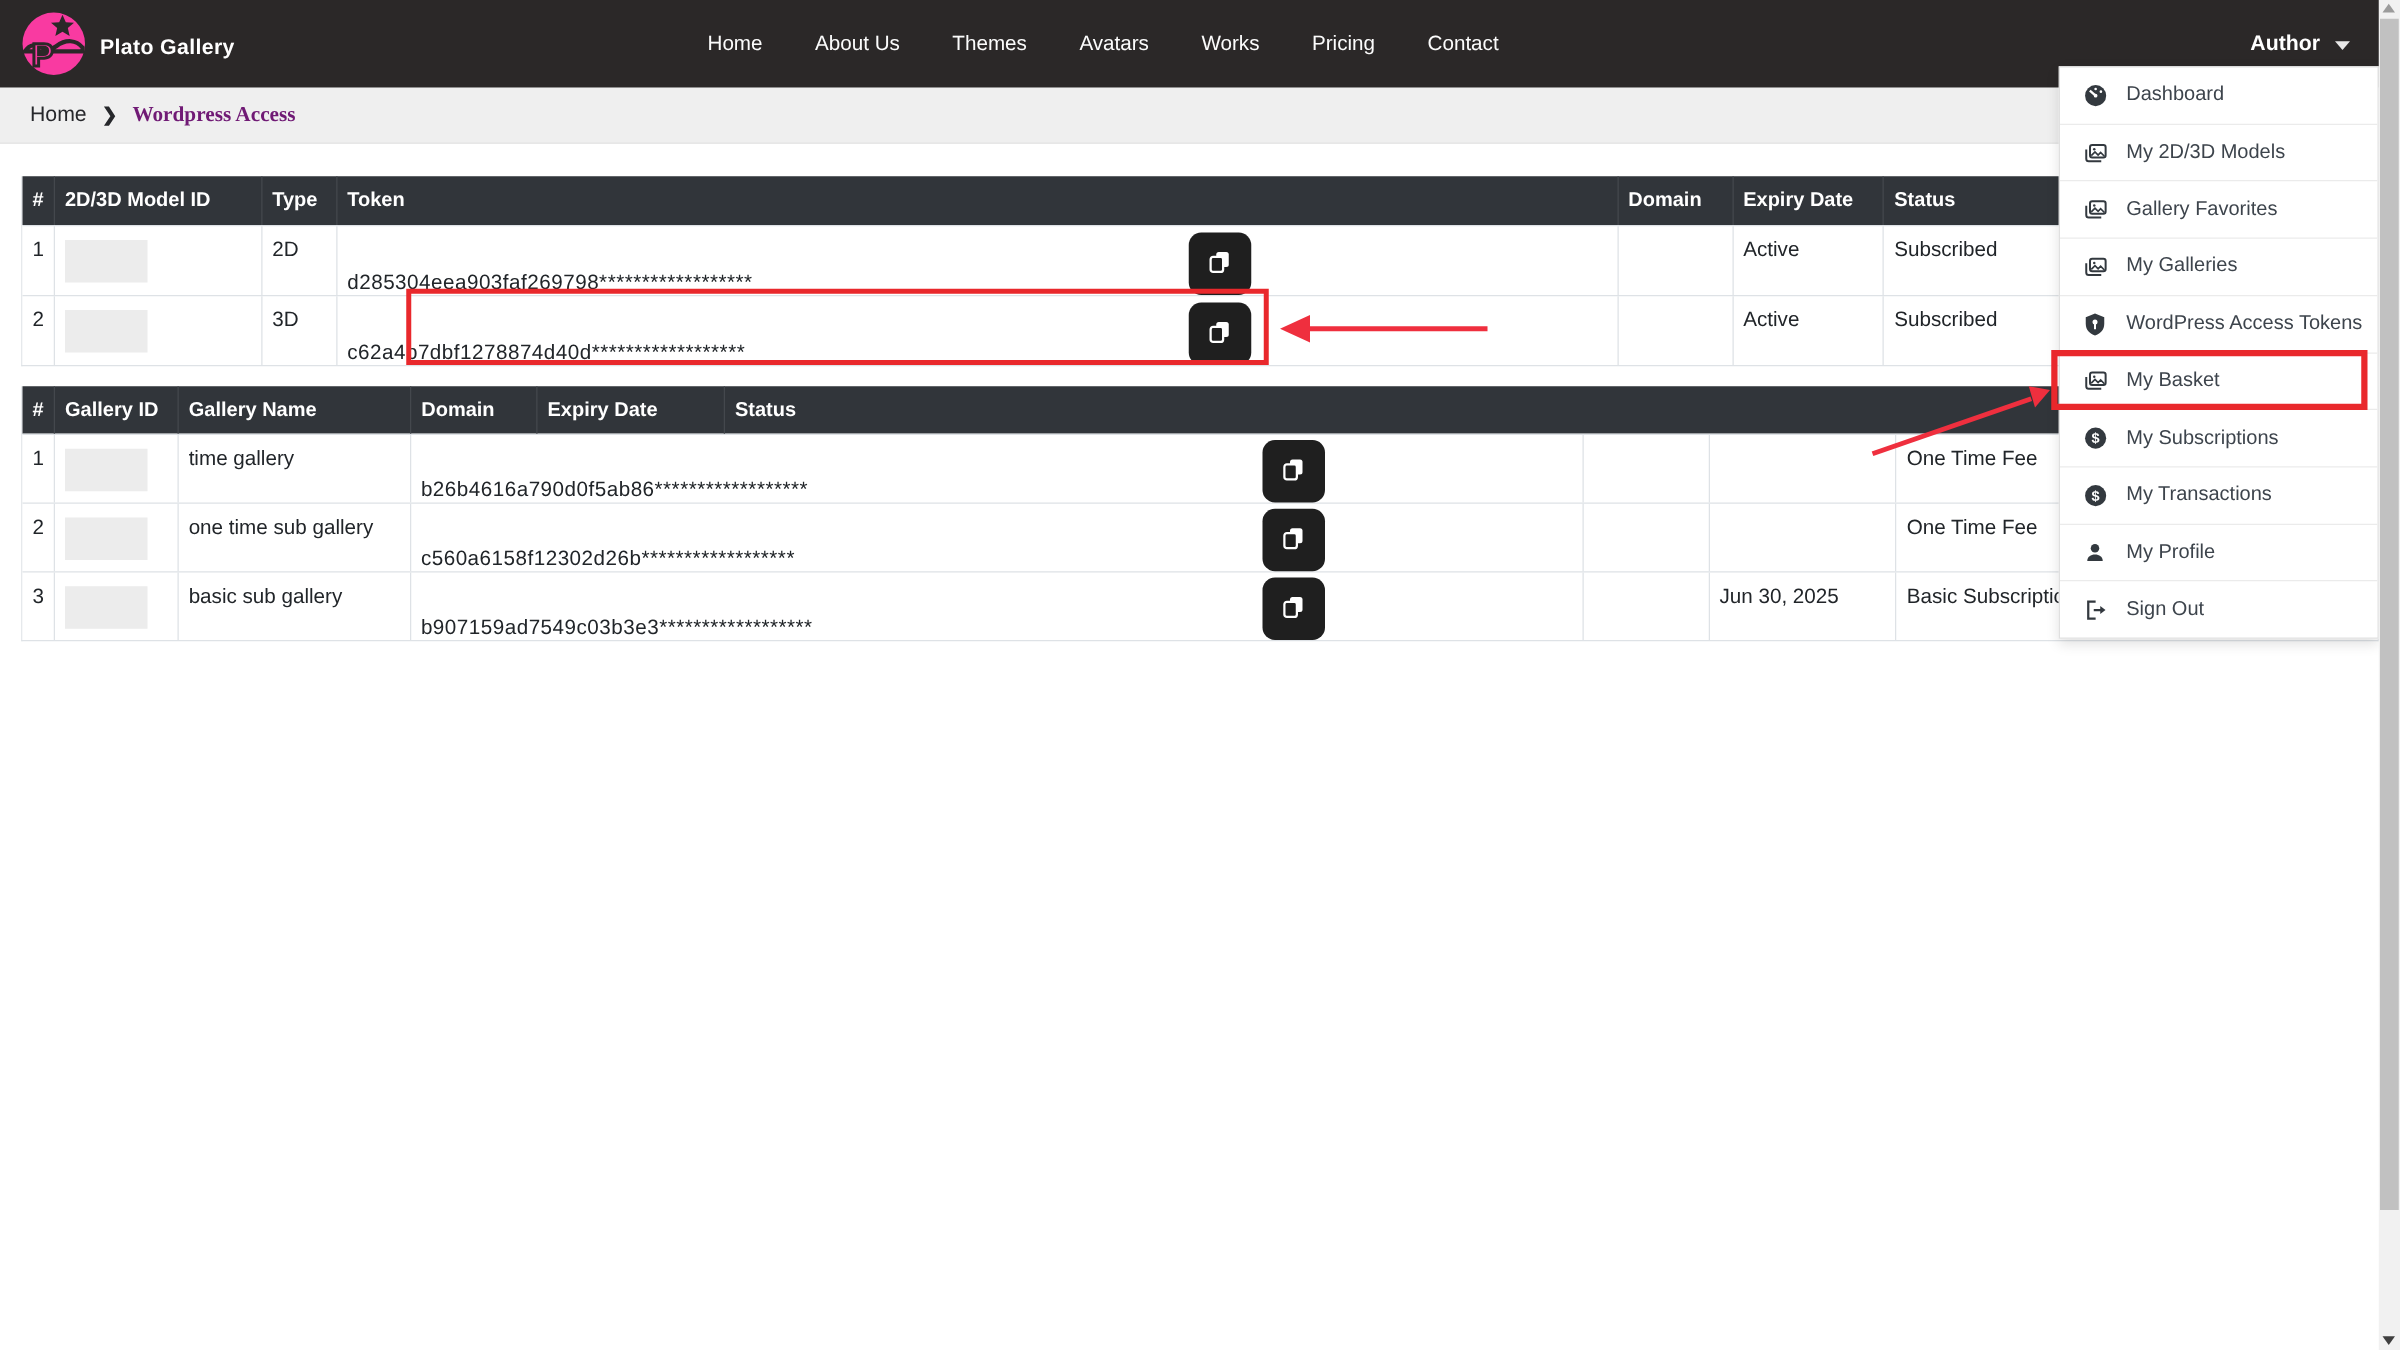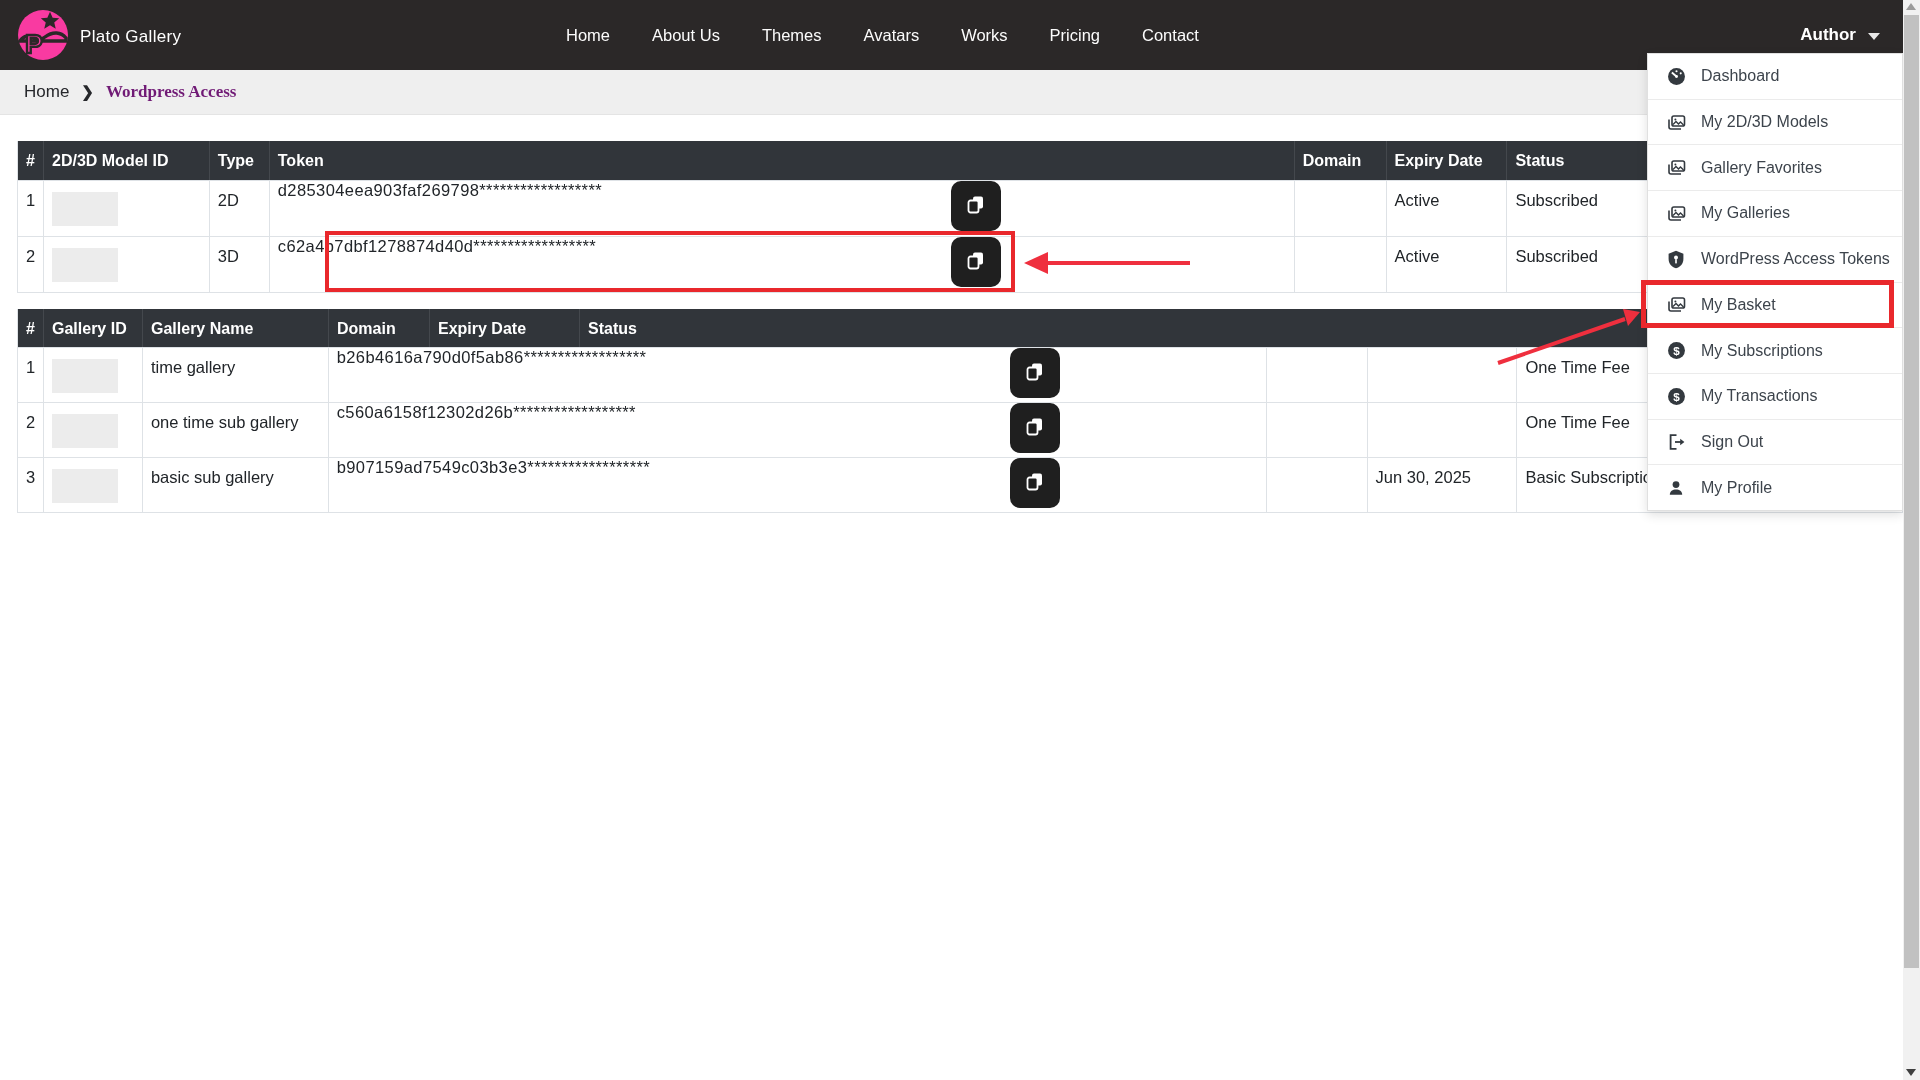--- a/index.html
+++ b/index.html
@@ -4,21 +4,21 @@
 <style>
   * { margin:0; padding:0; box-sizing:border-box; }
   html,body { width:1920px; height:1080px; overflow:hidden; background:#fff;
     font-family:"Liberation Sans", sans-serif; }
   #stage { position:relative; width:1920px; height:1080px; background:#fff; }
 
   
   .navbar { position:absolute; left:0; top:0; width:1920px; height:70px;
     background:#2b2828; display:flex; align-items:center; z-index:2; }
   .brand { position:absolute; left:16px; top:8px; display:flex; align-items:center; gap:10px; }
-  .brand-name { color:#fff; font-size:17px; font-weight:400; letter-spacing:.3px; }
+  .brand-name { color:#fff; font-size:17px; font-weight:700; letter-spacing:.3px; }
   .nav-links { position:absolute; left:566px; top:0; height:70px; display:flex;
     align-items:center; gap:42px; list-style:none; }
   .nav-links li { color:#fcfcfc; font-size:16.5px; font-weight:500; cursor:pointer; white-space:nowrap; }
   .user-toggle { position:absolute; right:40px; top:0; height:70px; display:flex;
     align-items:center; gap:12px; color:#fff; font-size:17px; font-weight:700; cursor:pointer; }
   .caret { width:0; height:0; border-left:6px solid transparent; border-right:6px solid transparent;
     border-top:7px solid #e8e8e8; margin-top:3px; }
 
   
   .breadcrumb { position:absolute; left:0; top:70px; width:1920px; height:45px;
@@ -40,21 +40,21 @@
   .cell:last-child { border-right:none; }
   .tbl-0 .tbl-head { height:39px; } .tbl-0 .tbl-row { height:56px; }
   .tbl-1 .tbl-head { height:38px; } .tbl-1 .tbl-row { height:55px; }
   
   .tbl-0 .c0{width:26px} .tbl-0 .c1{width:166px} .tbl-0 .c2{width:60px}
   .tbl-0 .c3{width:1026px} .tbl-0 .c4{width:92px} .tbl-0 .c5{width:121px} .tbl-0 .c6{width:395px}
   
   .tbl-1 .c0{width:26px} .tbl-1 .c1{width:99px} .tbl-1 .c2{width:186px}
   .tbl-1 .c3{width:939px} .tbl-1 .c4{width:101px} .tbl-1 .c5{width:150px} .tbl-1 .c6{width:385px}
 
-  .token-cell { display:flex; align-items:flex-start; padding-top:0 !important; padding-bottom:0 !important; }
+  .token-cell { display:flex; align-items:flex-end; padding-top:0 !important; padding-bottom:0 !important; }
   .token-text { letter-spacing:.4px; white-space:nowrap; }
   .copy-btn { width:50px; height:50px; background:#1f1f1f; border:none; border-radius:10px;
     display:flex; align-items:center; justify-content:center; cursor:pointer; margin-left:auto; }
   .tbl-0 .copy-btn { margin-right:285px; }
   .tbl-1 .copy-btn { margin-right:198px; }
   .id-ph { width:66px; height:34px; background:#ececec; margin-top:1px; }
 
   
   .dropdown { position:absolute; left:1647px; top:53px; width:256px; height:458px;
     background:#fff; border:1px solid #e0e0e0; box-shadow:0 4px 10px rgba(0,0,0,.12);
@@ -317,36 +317,36 @@
         <span class="dd-icon">
           <svg width="19" height="19" viewBox="0 0 18 18">
             <circle cx="9" cy="9" r="8" fill="#33393f"></circle>
             <text x="9" y="13" text-anchor="middle" font-size="11" font-weight="bold" fill="#fff" font-family="Liberation Sans, sans-serif">$</text>
           </svg>
         </span>
         <span>My Transactions</span>
       </div>
       <div class="dd-item">
         <span class="dd-icon">
+          <svg width="18" height="18" viewBox="0 0 18 18" fill="#33393f">
+            <circle cx="9" cy="5.6" r="3.4"></circle>
+            <path d="M2.8 15.8 c0-3.4 2.8-5.2 6.2-5.2 s6.2 1.8 6.2 5.2 z"></path>
+          </svg>
+        </span>
+        <span>My Profile</span>
+      </div>
+      <div class="dd-item">
+        <span class="dd-icon">
           <svg width="19" height="18" viewBox="0 0 19 18" fill="none" stroke="#33393f" stroke-width="1.8">
             <path d="M9.5 2.2 H3.6 V15.8 H9.5"></path>
             <line x1="8" y1="9" x2="15" y2="9"></line>
             <polygon points="13.2,5.8 17.4,9 13.2,12.2" fill="#33393f" stroke="none"></polygon>
           </svg>
         </span>
         <span>Sign Out</span>
-      </div>
-      <div class="dd-item">
-        <span class="dd-icon">
-          <svg width="18" height="18" viewBox="0 0 18 18" fill="#33393f">
-            <circle cx="9" cy="5.6" r="3.4"></circle>
-            <path d="M2.8 15.8 c0-3.4 2.8-5.2 6.2-5.2 s6.2 1.8 6.2 5.2 z"></path>
-          </svg>
-        </span>
-        <span>My Profile</span>
       </div>
     </div>
 
   <div class="hl-box" id="hl-token"></div>
   <div class="hl-box" id="hl-menu"></div>
 
   <svg class="anno" style="left:1022px; top:248px" width="175" height="32">
     <line x1="168" y1="15" x2="24" y2="15" stroke="#ef2f3e" stroke-width="4"></line>
     <polygon points="26,4 2,15 26,26" fill="#ef2f3e"></polygon>
   </svg>

